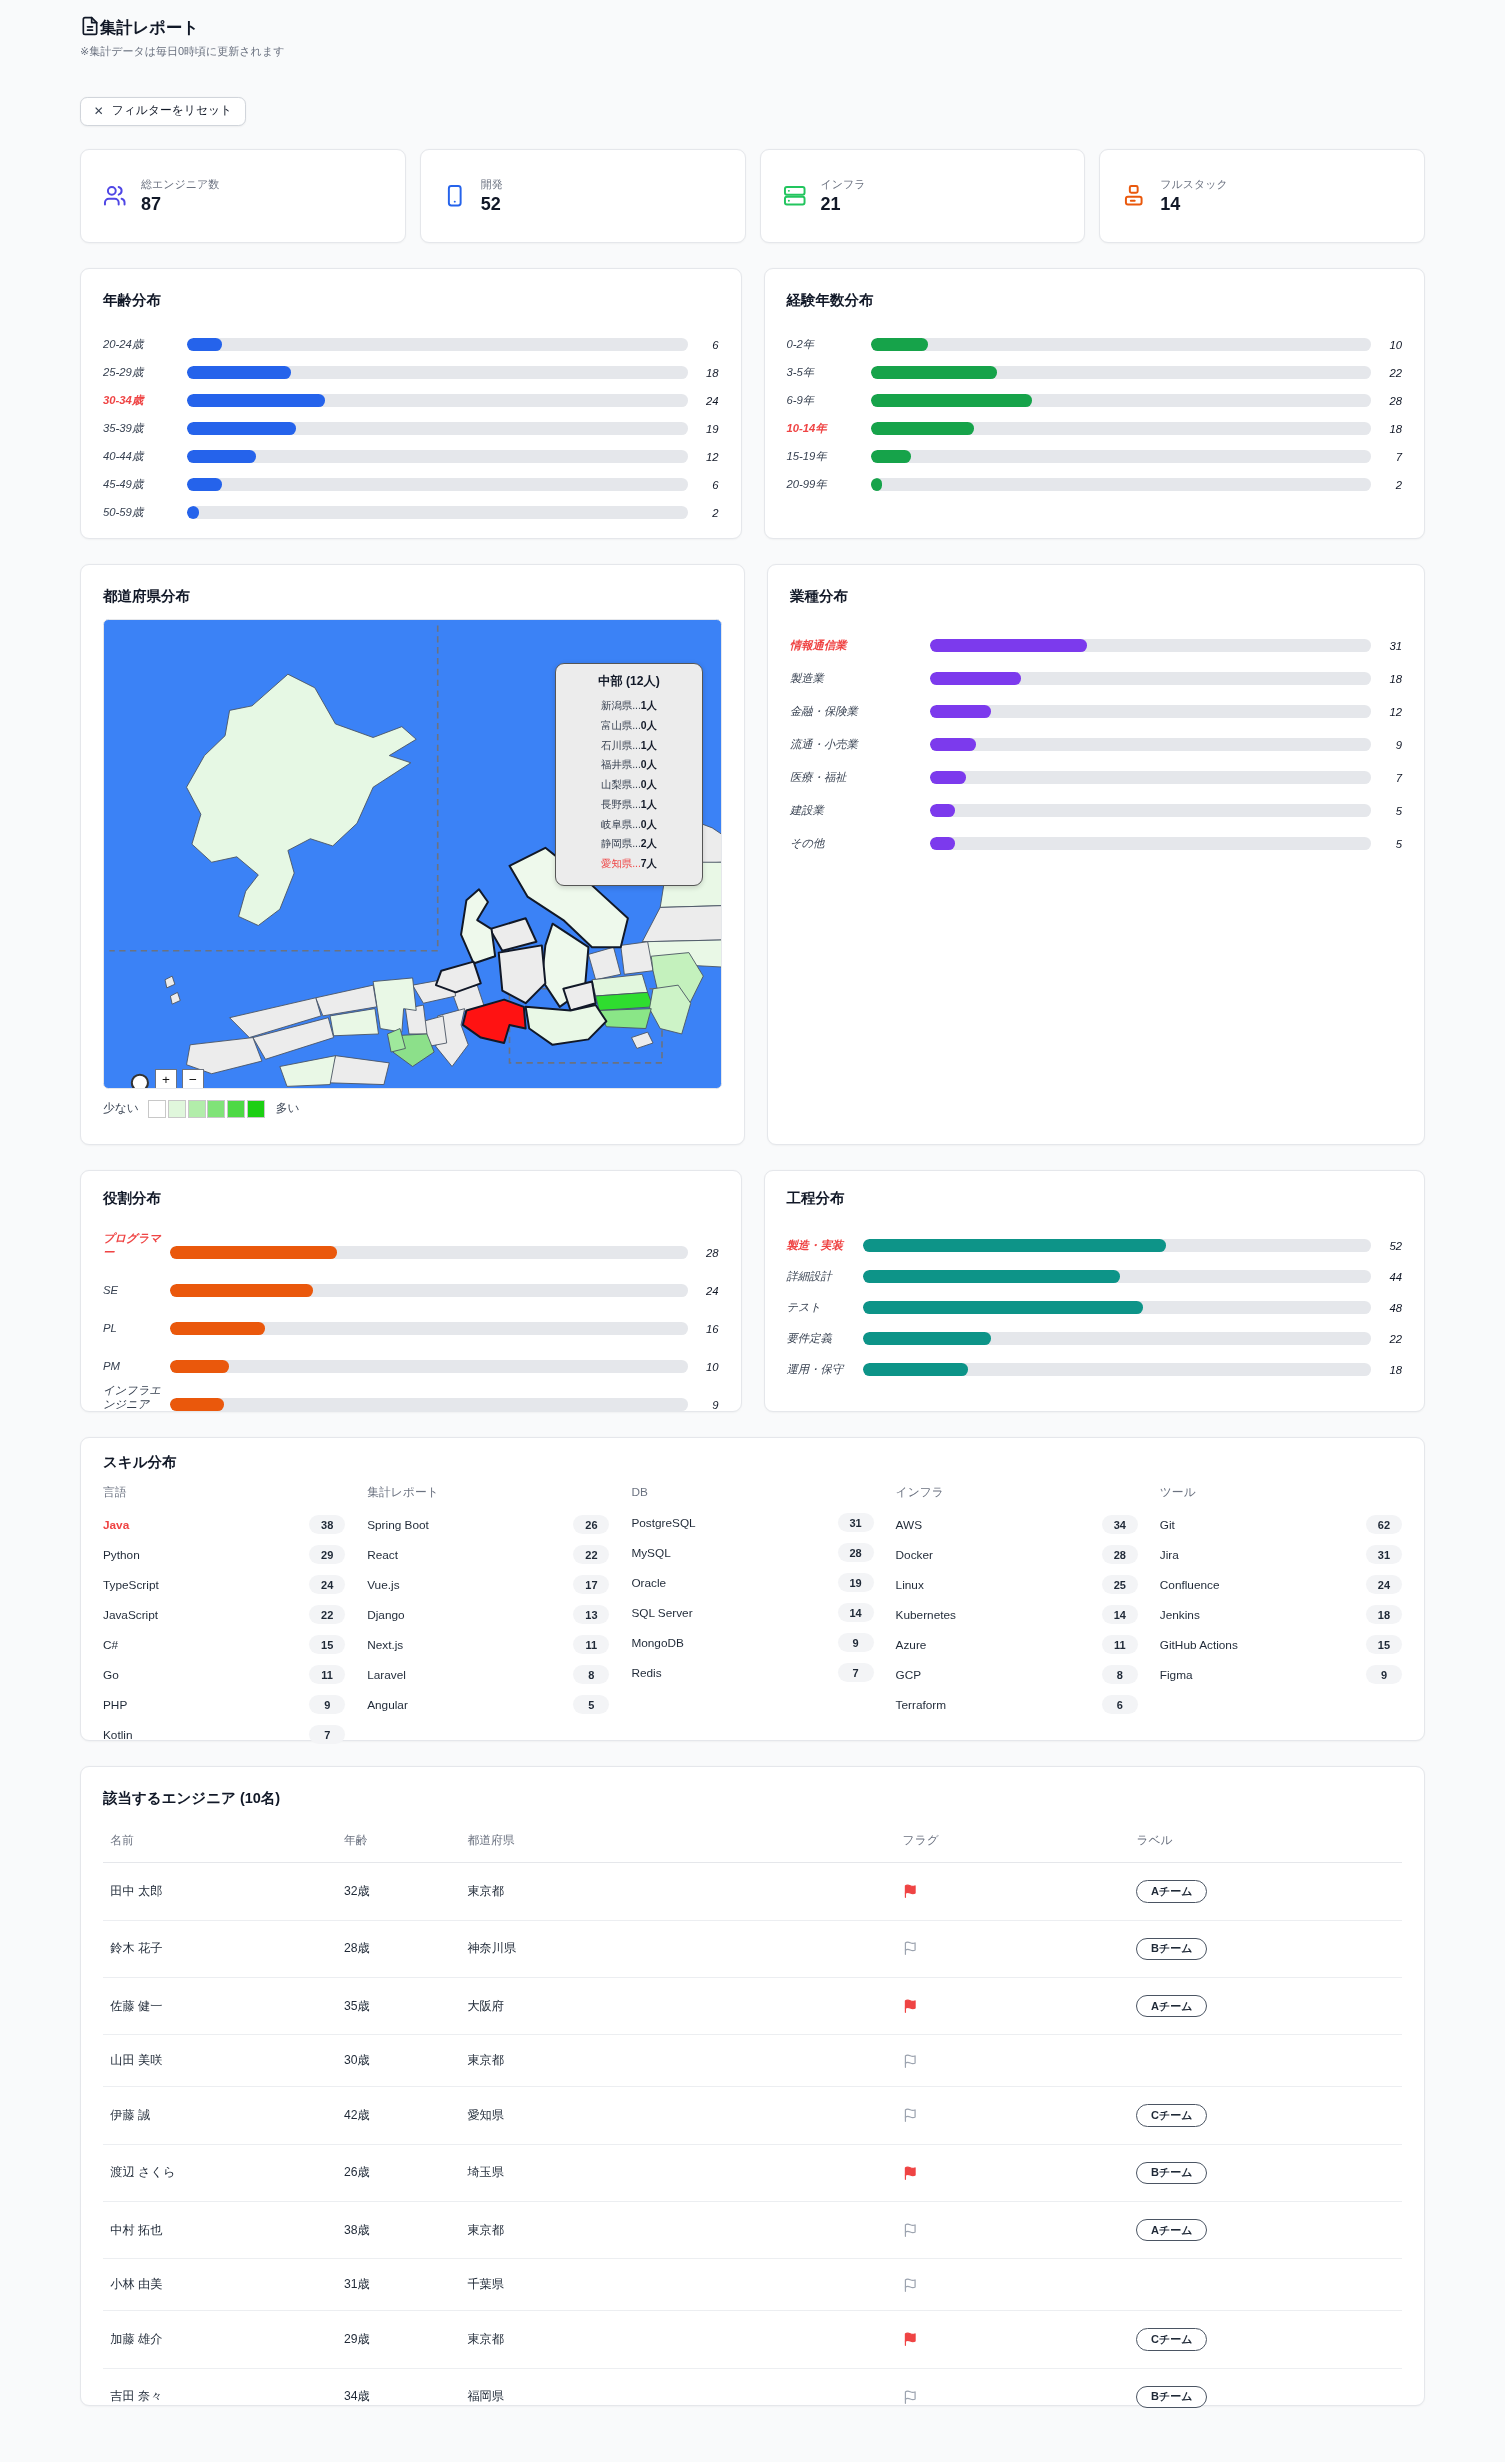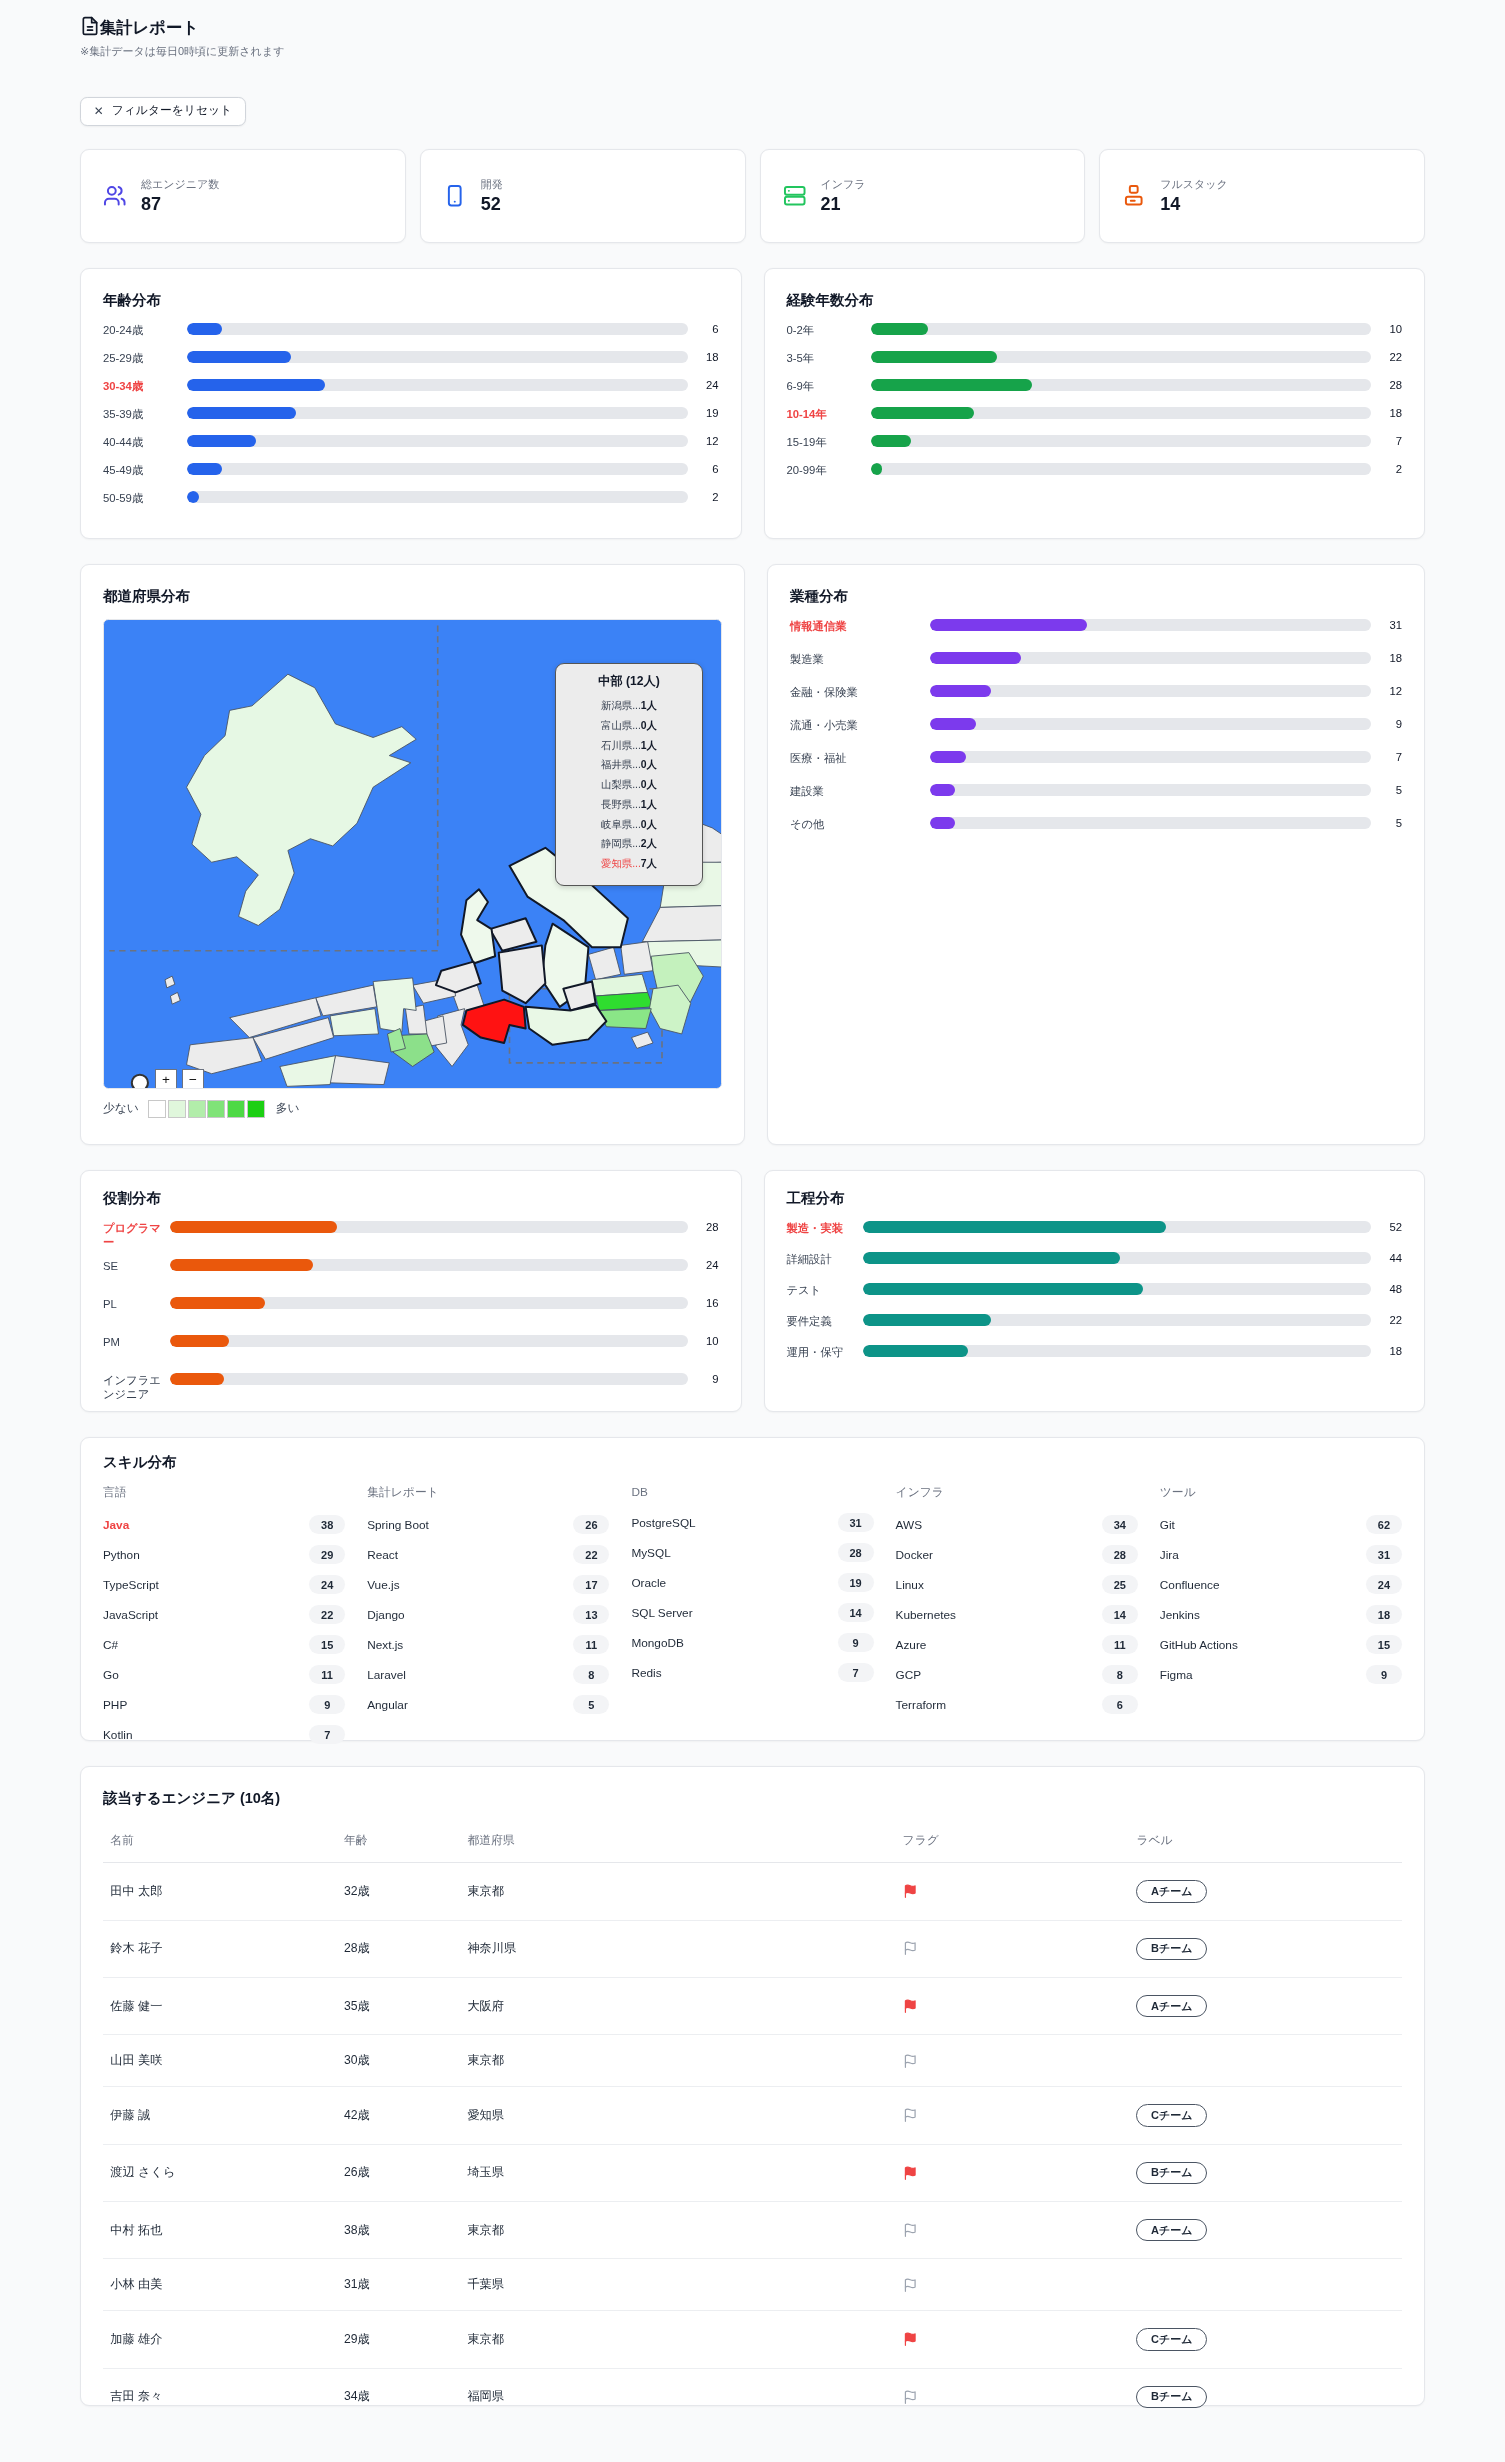--- a/index.html
+++ b/index.html
@@ -42,21 +42,21 @@
   }
   .grid2 { display:flex; gap:22px; margin-top:25px; }
   .grid2 > .card { flex:1; }
   .h300 { height:271px; }
   .h642 { height:581px; }
   .h268 { height:242px; padding:18px 22px; }
   .chart-title { font-size:14.5px; font-weight:bold; margin:0 0 12.7px; }
 
   
   .bars { display:flex; flex-direction:column; }
-  .bar-row { display:flex; align-items:flex-start; gap:4px; cursor:pointer; }
+  .bar-row { display:flex; align-items:flex-end; gap:4px; cursor:pointer;font-style:italic; }
   .c-age .bar-row, .c-exp .bar-row { height:28px; }
   .c-industry .bar-row { height:33px; }
   .c-role .bar-row { height:38px; }
   .c-process .bar-row { height:31px; }
   .bar-label { font-size:11.3px; color:#374151; line-height:1.25; flex:none; }
   .c-age .bar-label, .c-exp .bar-label { width:80px; }
   .c-industry .bar-label { width:136px; }
   .c-role .bar-label { width:63px; }
   .c-process .bar-label { width:72px; }
   .bar-label.hl { color:#ef4444; font-weight:bold; }

